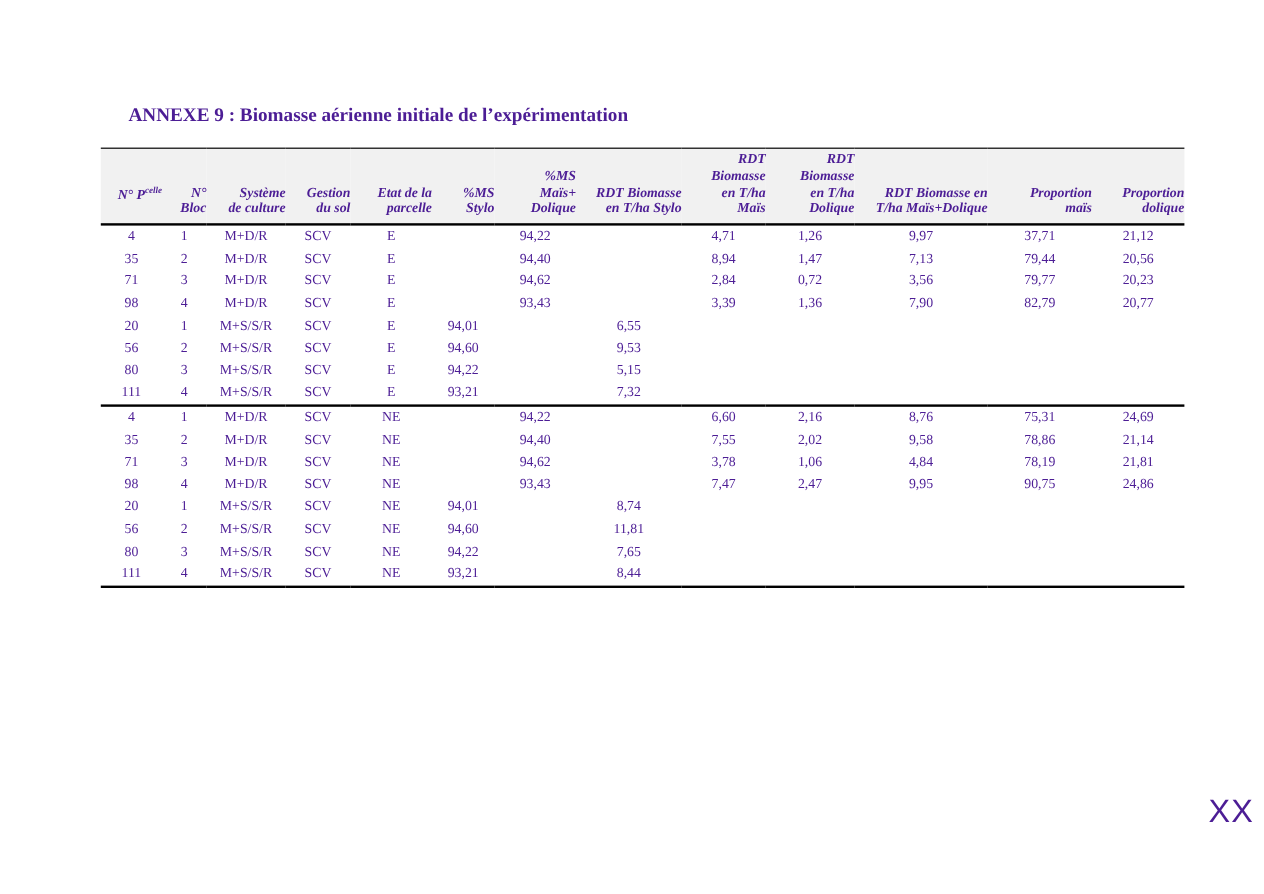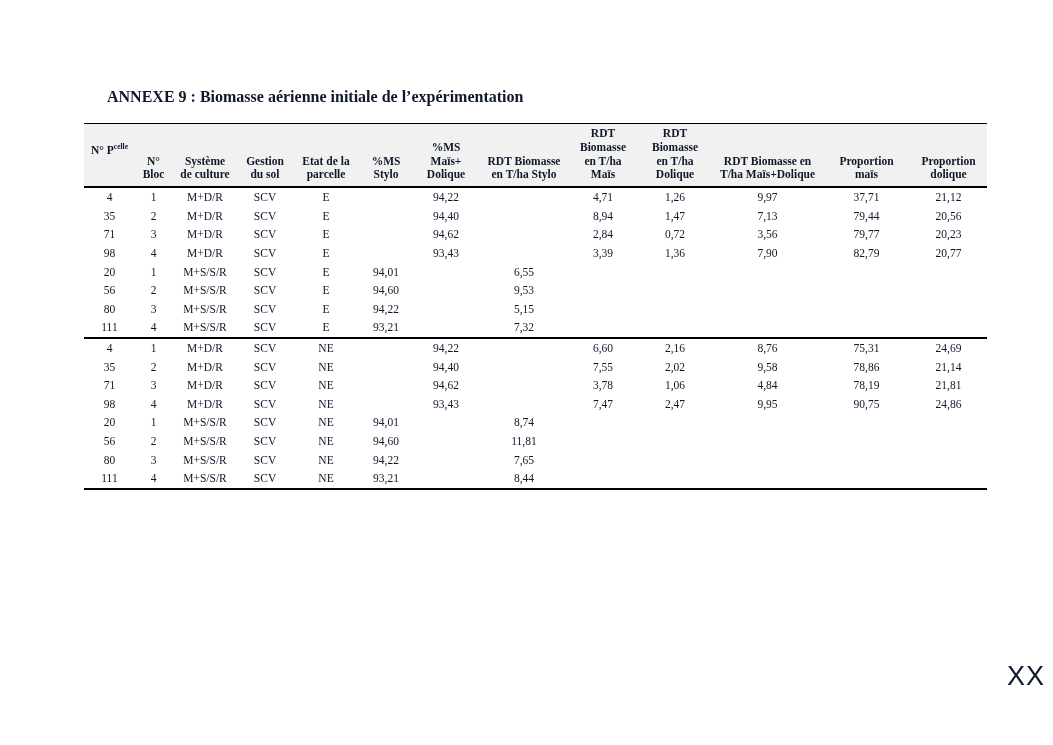--- a/index.html
+++ b/index.html
@@ -2,21 +2,21 @@
 <html><head>
 <meta charset="utf-8">
 <style>
   html, body { margin: 0; padding: 0; }
   .page {
     position: relative;
     width: 1053px;
     height: 745px;
     background: #ffffff;
     font-family: "Liberation Serif", serif;
-    color: #0f172a;
+    color: #4c1d95;
     overflow: hidden;
   }
   .title {
     position: absolute;
     left: 107px;
     top: 88px;
     margin: 0;
     font-size: 16px;
     font-weight: bold;
     white-space: nowrap;
@@ -32,25 +32,26 @@
     table-layout: fixed;
     width: 903px;
     border-top: 1.5px solid #000;
   }
   thead tr { background: #f1f1f1; }
   th {
     font-weight: bold;
     font-size: 11.5px;
     line-height: 13.8px;
     vertical-align: bottom;
-    text-align: center;
+    text-align: right;
     padding: 3px 0 4px 0;
     border-bottom: 2.5px solid #000;
-  }
-  th.pad-up { padding-bottom: 28px; margin-left: 12px; }
+    font-style: italic;
+  }
+  th.pad-up { padding-bottom: 15px; margin-left: 12px; }
   th sup {
     font-size: 7.5px;
     line-height: 0;
     vertical-align: super;
     font-weight: bold;
   }
   td {
     text-align: center;
     font-size: 11.5px;
     height: 18.6px;

